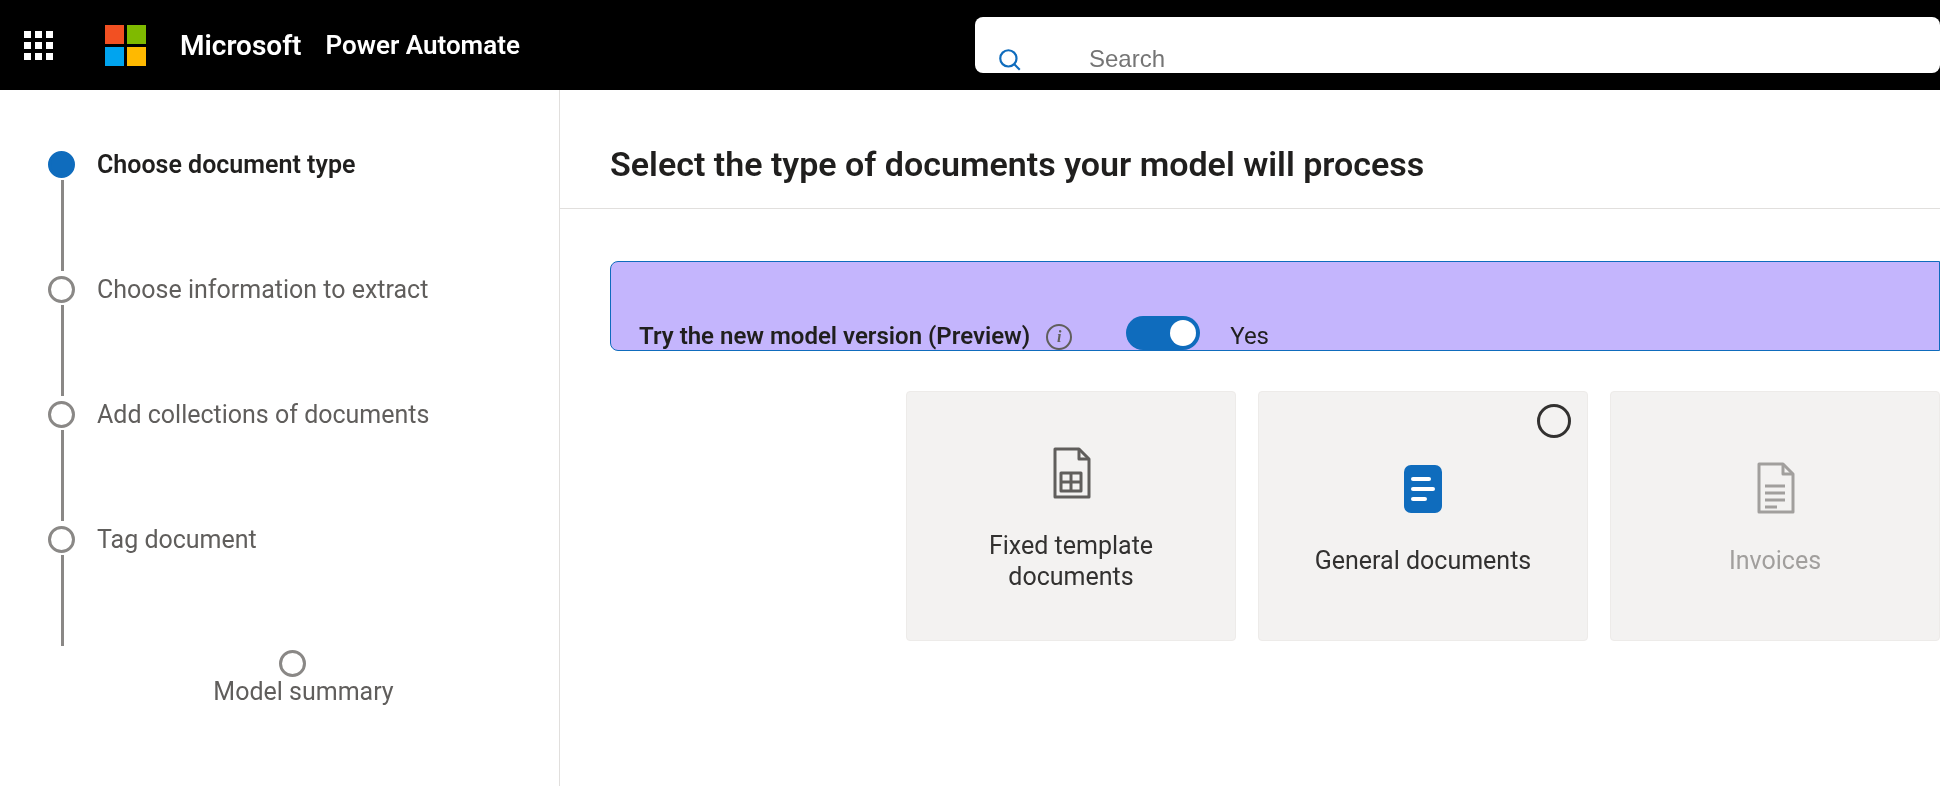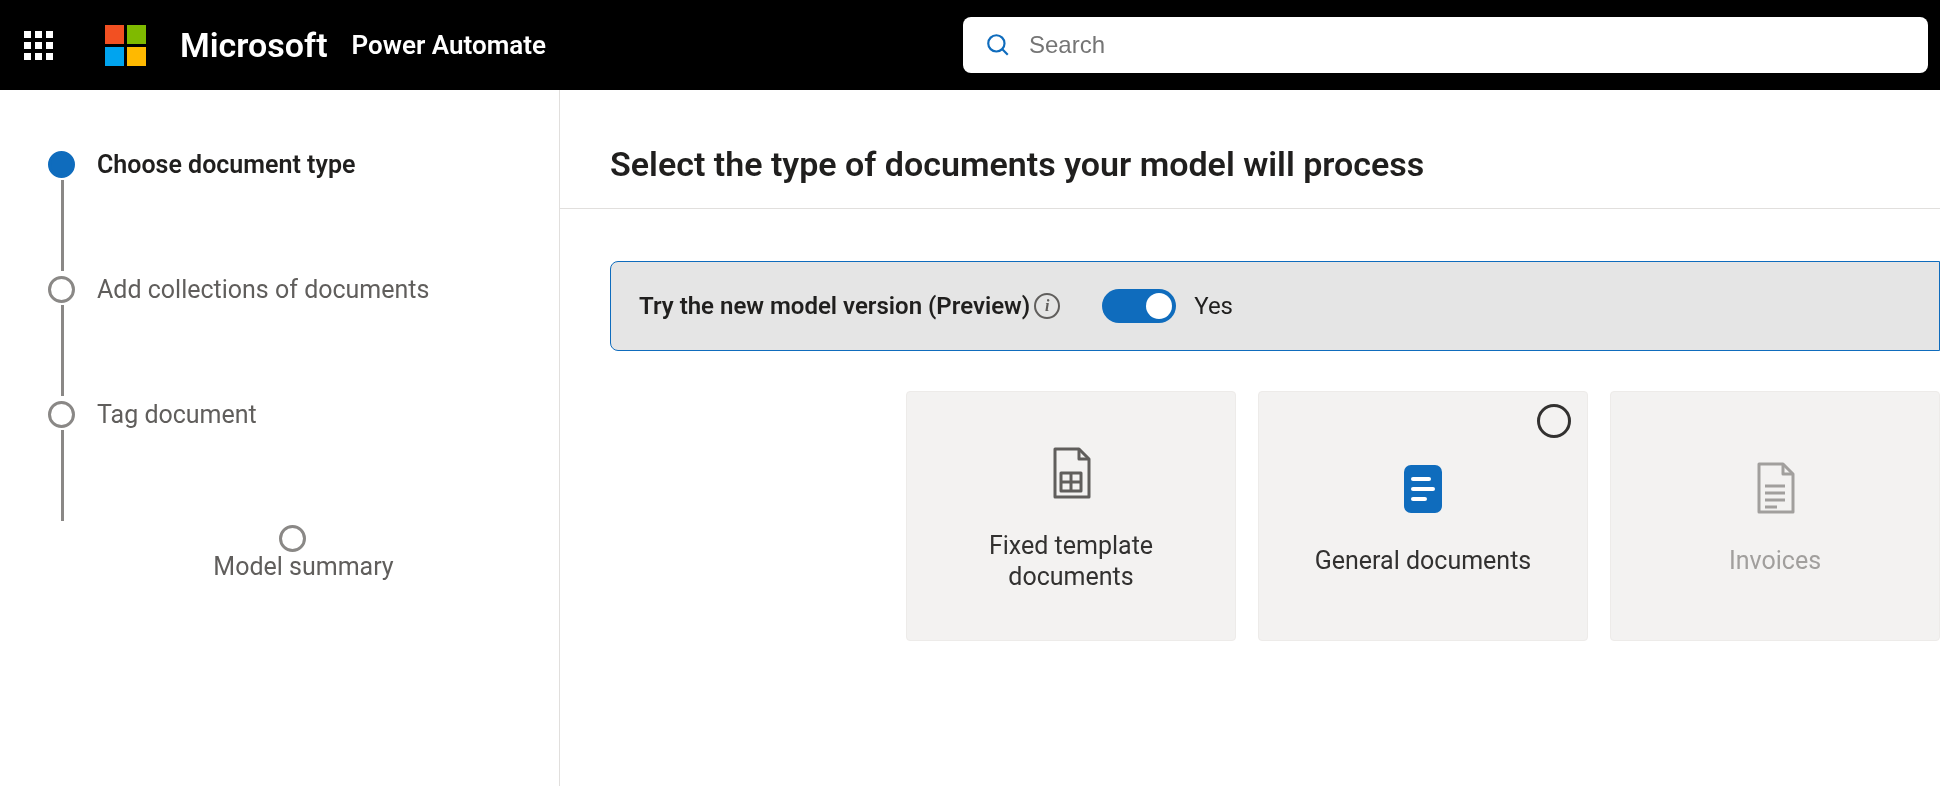--- a/index.html
+++ b/index.html
@@ -35,39 +35,40 @@
       grid-template-rows: 19px 19px;
       gap: 3px;
       margin-left: 28px;
     }
     .ms-logo .q1 { background:#f25022; }
     .ms-logo .q2 { background:#7fba00; }
     .ms-logo .q3 { background:#00a4ef; }
     .ms-logo .q4 { background:#ffb900; }
     .ms-word {
       color: #fff;
-      font-size: 34px;
+      font-size: 28px;
       font-weight: 600;
       margin-left: 10px;
     }
     .app-name {
       color: #fff;
       font-size: 26px;
       font-weight: 600;
     }
     .searchbar {
       margin-left: auto;
-      margin-right: 12px;
+      margin-right: 0;
       flex: 0 0 965px;
       height: 56px;
       background: #fff;
       border-radius: 8px;
       display: flex;
-      align-items: center;
+      align-items: flex-end;
       padding: 0 22px;
+      gap: 48px;
     }
     .searchbar svg { flex: none; }
     .searchbar input {
       border: none;
       outline: none;
       font-size: 24px;
       margin-left: 18px;
       width: 100%;
       color: #605e5c;
     }
@@ -130,28 +131,28 @@
       margin-top: 10px;
     }
     .page-title {
       font-size: 34px;
       font-weight: 600;
       color: #201f1e;
       margin: 0 0 24px 50px;
     }
     .banner {
       border: 1px solid #0f6cbd;
-      background: #e5e5e5;
+      background: #c4b5fd;
       border-top-left-radius: 8px;
       border-bottom-left-radius: 8px;
       height: 90px;
       display: flex;
-      align-items: center;
+      align-items: flex-end;
       padding: 0 28px;
-      gap: 4px;
+      gap: 16px;
       margin-bottom: 40px;
     }
     .banner-text {
       font-size: 24px;
       font-weight: 600;
       color: #201f1e;
     }
     .info-icon {
       width: 26px; height: 26px;
       border: 2px solid #605e5c;
@@ -256,20 +257,24 @@
     <input type="text" placeholder="Search" style="">
   </div>
 </div>
 
 <div class="layout">
   <nav class="sidebar">
     <ul class="steps">
       <li class="step active">
         <span class="marker"></span>
         <span class="step-label">Choose document type</span>
+      </li>
+      <li class="step">
+        <span class="marker"></span>
+        <span class="step-label">Choose information to extract</span>
       </li>
       <li class="step">
         <span class="marker"></span>
         <span class="step-label">Add collections of documents</span>
       </li>
       <li class="step">
         <span class="marker"></span>
         <span class="step-label">Tag document</span>
       </li>
       <li class="step">

